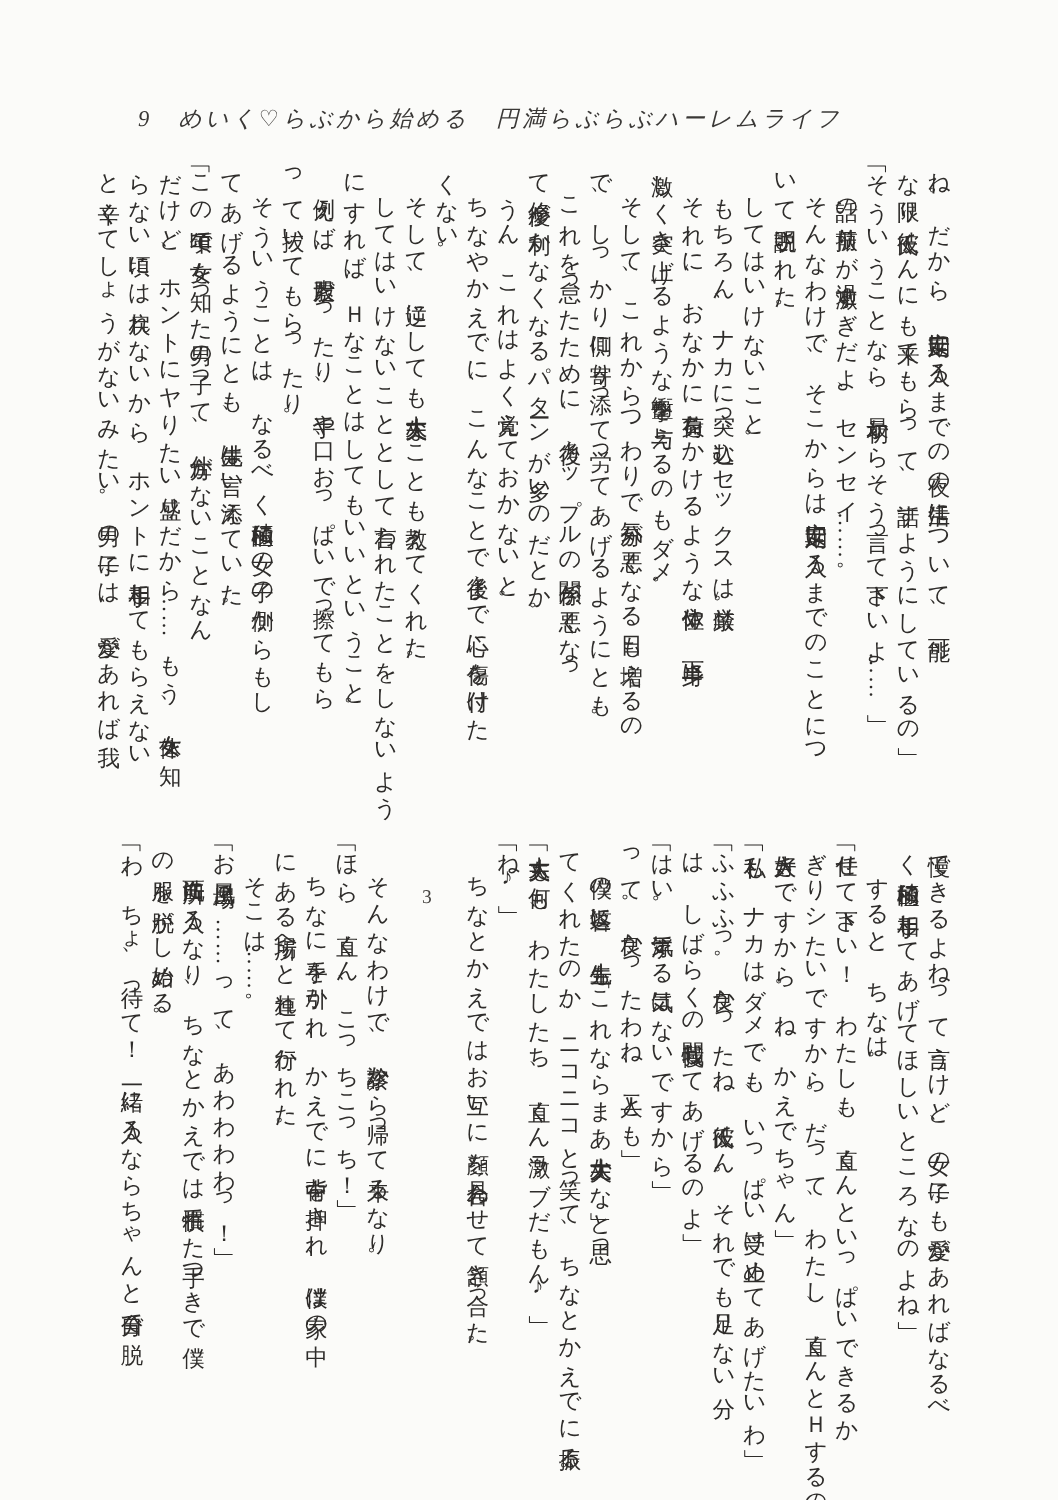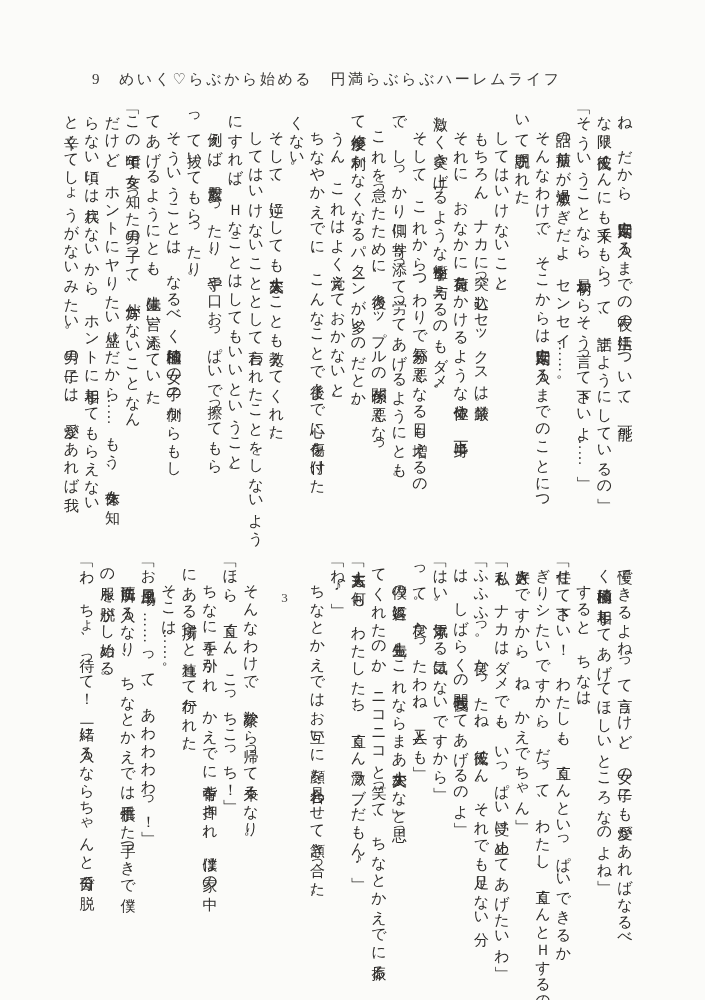--- a/index.html
+++ b/index.html
@@ -20,20 +20,21 @@
     overflow: hidden;
   }
   .page-header {
     position: absolute;
     left: 92px;
     top: 70px;
     font-size: 15px;
     letter-spacing: 2.5px;
     color: #3a3836;
     white-space: nowrap;
+    font-style: italic;
   }
   .page-header .pagenum {
     margin-right: 17px;
   }
   .vblock {
     position: absolute;
     right: 70px;
     writing-mode: vertical-rl;
     text-orientation: mixed;
     font-size: 15px;

